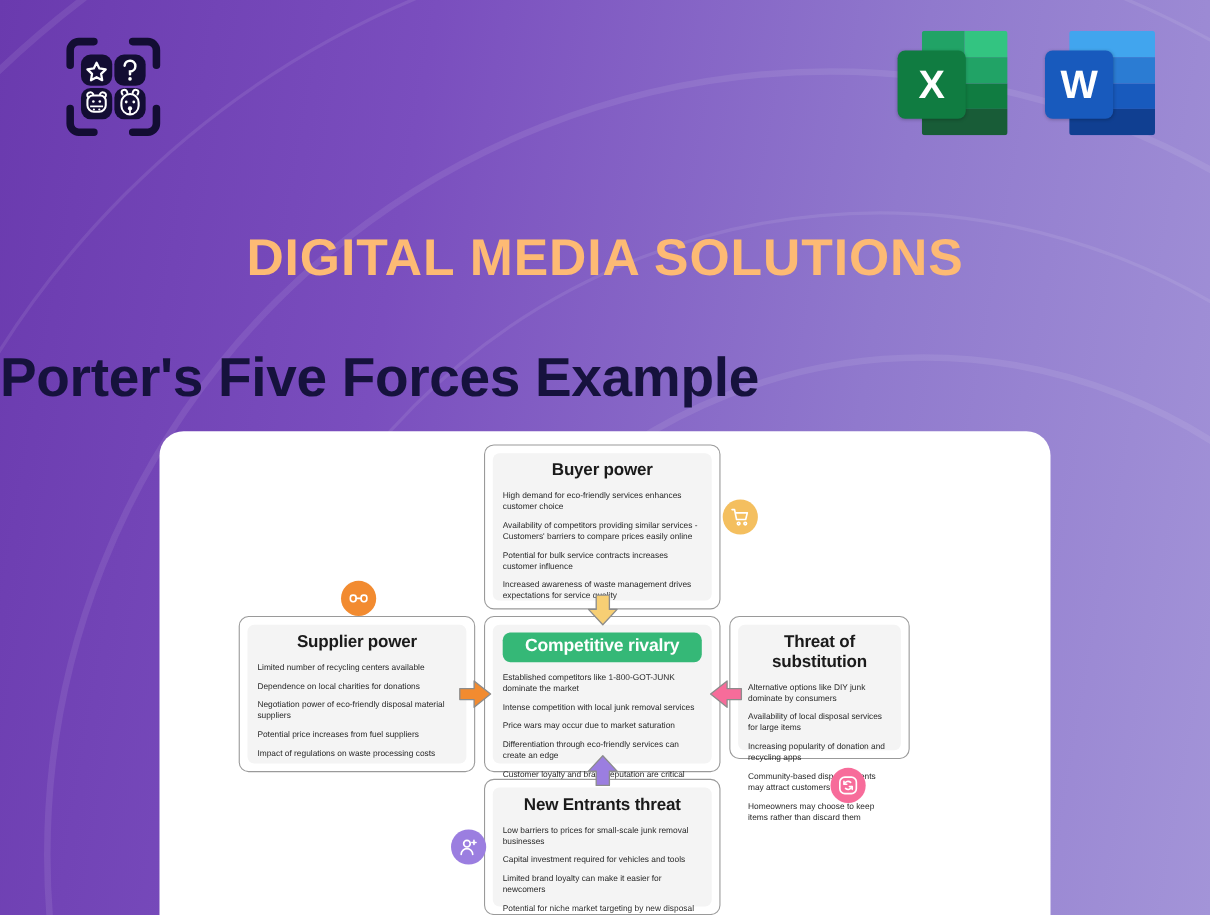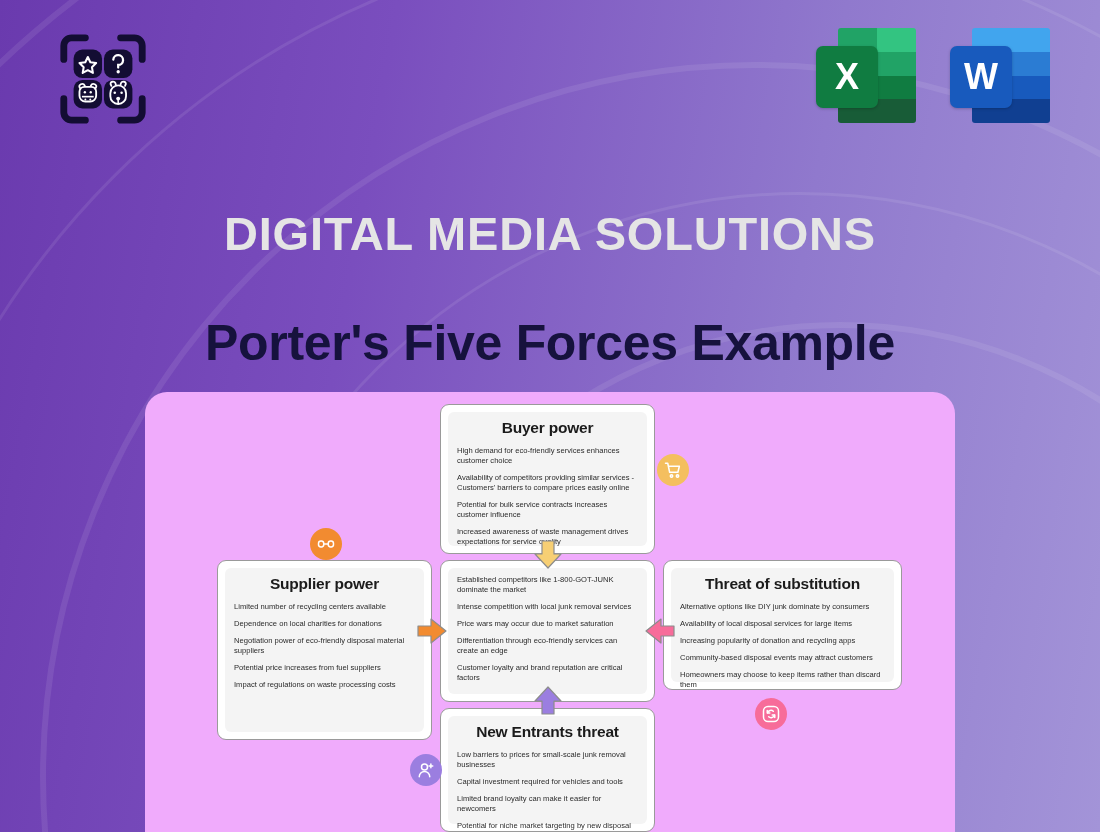--- a/index.html
+++ b/index.html
@@ -41,33 +41,33 @@
   .oi-badge {
     position:absolute; left:0; top:18px; width:62px; height:62px;
     border-radius:7px; display:flex; align-items:center; justify-content:center;
     color:#fff; font-weight:bold; font-size:36px; line-height:1;
     box-shadow:0 1px 3px rgba(0,0,0,0.22);
   }
 
   
   #brand-title {
     position:absolute; left:0; right:0; top:206px;
-    text-align:center; color:#e5e5e5;
+    text-align:center; color:#fdba74;
     font-size:47px; font-weight:bold; letter-spacing:0.8px;
   }
   #doc-title {
     position:absolute; left:0; right:0; top:314px;
-    text-align:center; color:#16123d;
+    color:#16123d;
     font-size:50px; font-weight:bold; letter-spacing:-0.3px;
   }
 
   
   #card {
     position:absolute; left:145px; top:392px; width:810px; height:440px;
-    background:#f0abfc; border-radius:22px 22px 0 0;
+    background:#ffffff; border-radius:22px 22px 0 0;
   }
 
   
   #diagram { position:absolute; inset:0; }
 
   .force-box {
     position:absolute;
     background:#ffffff;
     border:1px solid #9a9a9a;
     border-radius:9px;
@@ -97,23 +97,23 @@
   .bullets { list-style:none; }
   .bullets li {
     font-size:7.6px;
     line-height:1.32;
     color:#2a2a2a;
     margin-bottom:7px;
   }
 
   
   #box-buyer      { left:295px; top:12px;  width:215px; height:150px; }
-  #box-supplier   { left:72px;  top:168px; width:215px; height:180px; }
+  #box-supplier   { left:72px;  top:168px; width:215px; height:142px; }
   #box-rivalry    { left:295px; top:168px; width:215px; height:142px; }
-  #box-threat     { left:518px; top:168px; width:239px; height:130px; }
+  #box-threat     { left:518px; top:168px; width:164px; height:130px; }
   #box-entrants   { left:295px; top:316px; width:215px; height:124px; }
 
   
   .badge {
     position:absolute;
     width:32px; height:32px; border-radius:50%;
     display:flex; align-items:center; justify-content:center;
     z-index:6;
   }
   .badge svg { width:18px; height:18px; }
@@ -254,20 +254,21 @@
           <li data-interactable="false">Dependence on local charities for donations</li>
           <li data-interactable="false">Negotiation power of eco-friendly disposal material suppliers</li>
           <li data-interactable="false">Potential price increases from fuel suppliers</li>
           <li data-interactable="false">Impact of regulations on waste processing costs</li>
         </ul>
       </div>
     </div>
 
     <div class="force-box" id="box-rivalry" data-interactable="true">
       <div class="box-inner" data-interactable="false">
+        <div class="box-title highlight" data-interactable="false">Competitive rivalry</div>
         <ul class="bullets" data-interactable="false">
           <li data-interactable="false">Established competitors like 1-800-GOT-JUNK dominate the market</li>
           <li data-interactable="false">Intense competition with local junk removal services</li>
           <li data-interactable="false">Price wars may occur due to market saturation</li>
           <li data-interactable="false">Differentiation through eco-friendly services can create an edge</li>
           <li data-interactable="false">Customer loyalty and brand reputation are critical factors</li>
         </ul>
       </div>
     </div>
 

